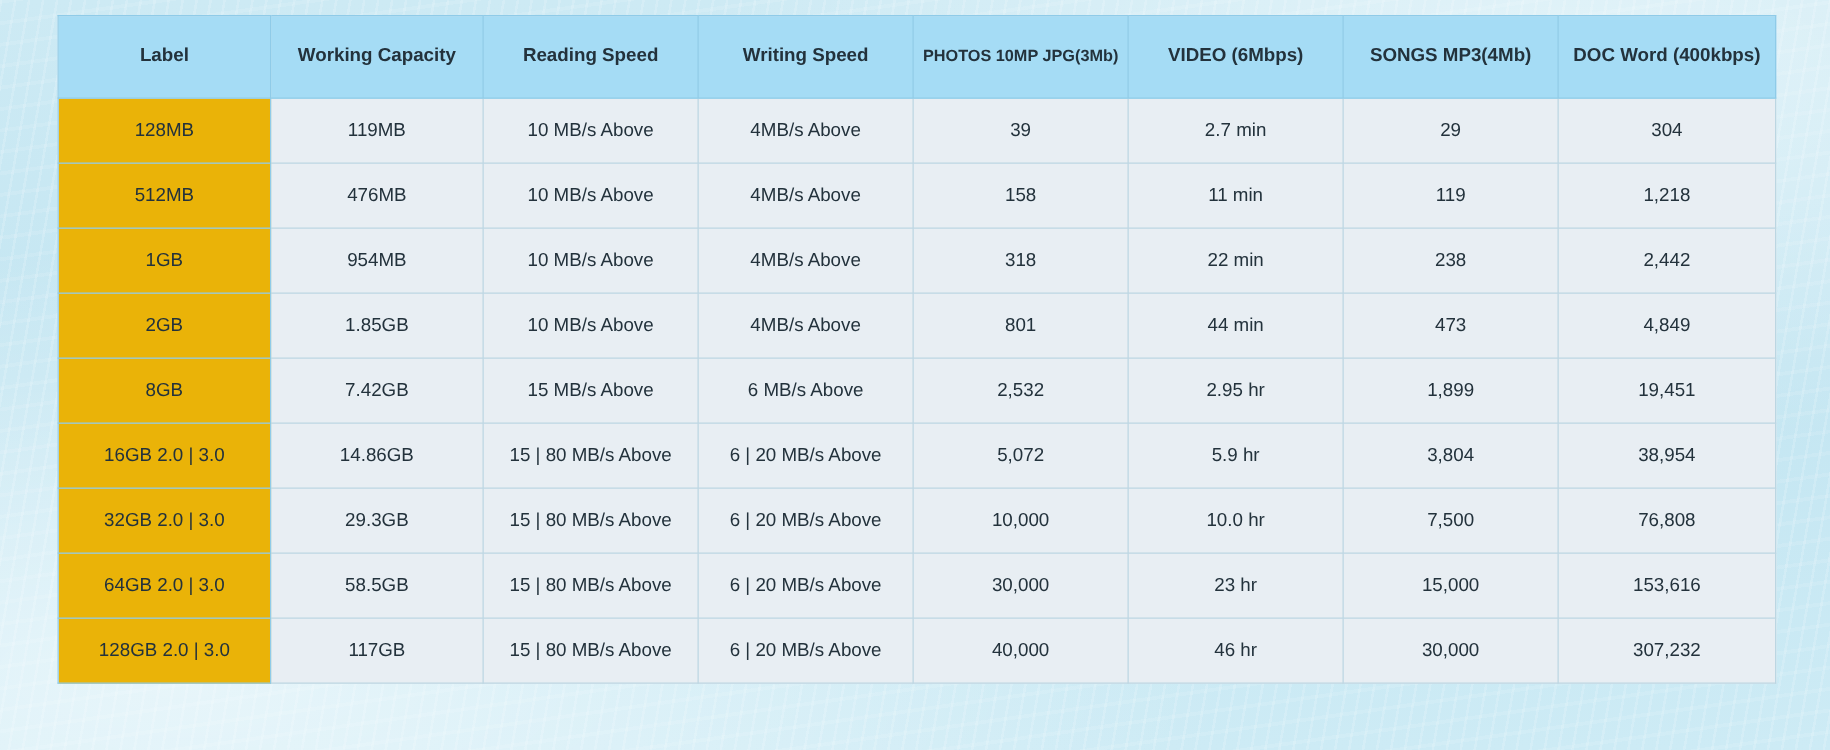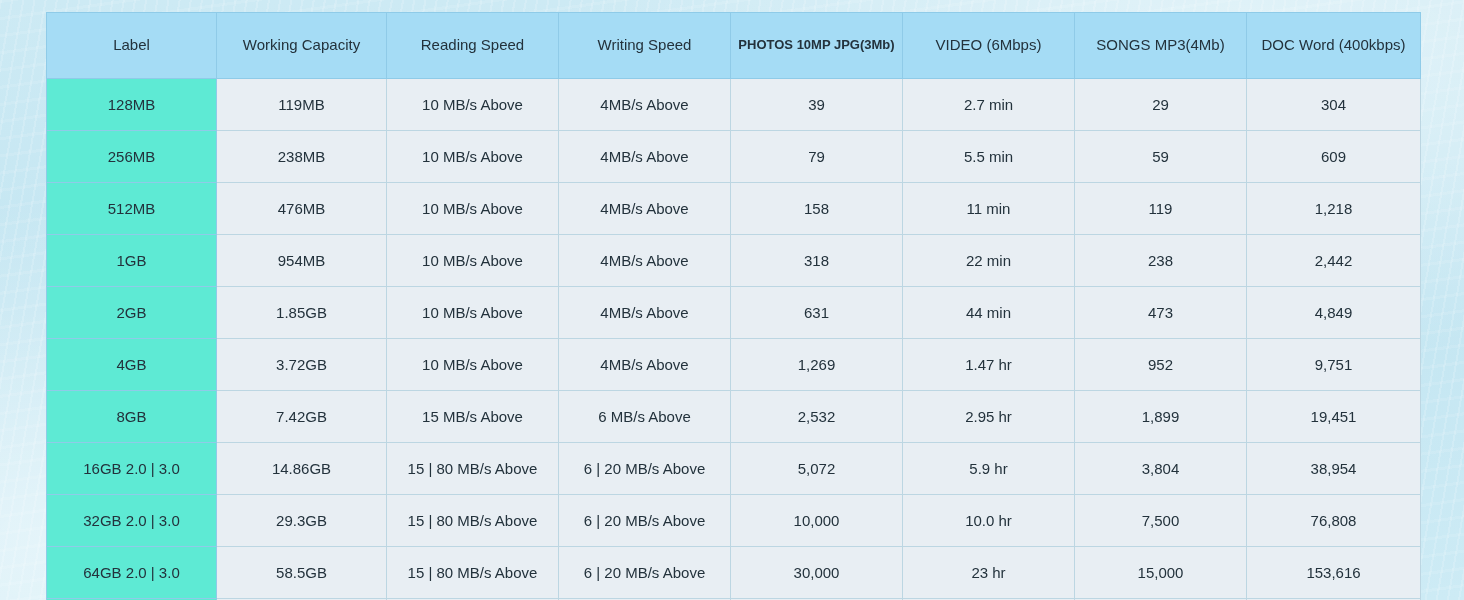--- a/index.html
+++ b/index.html
@@ -38,38 +38,38 @@
   }
   table.spec th, table.spec td {
     border: 1px solid #bcd6e2;
     text-align: center;
     vertical-align: middle;
     color: #23323c;
   }
   table.spec thead th {
     background: #a5dcf5;
     font-size: 15px;
-    font-weight: normal;
+    font-weight: bold;
     height: 57px;
     padding: 4px 6px;
     line-height: 1.25;
     border-color: #8fcbe8;
   }
   table.spec thead th.small-caps {
     font-size: 13px;
     font-weight: bold;
   }
   table.spec tbody td {
     height: 47px;
     font-size: 15px;
     background: #e8eef3;
     padding: 2px 6px;
   }
   table.spec tbody td.label-cell {
-    background: #5eead4;
+    background: #eab308;
     font-size: 15px;
     border-color: #8fcbe8;
   }
   
   col.c0 { width: 170px; }
   col.c1 { width: 170px; }
   col.c2 { width: 172px; }
   col.c3 { width: 172px; }
   col.c4 { width: 172px; }
   col.c5 { width: 172px; }
@@ -110,30 +110,20 @@
         <td class="label-cell">128MB</td>
         <td>119MB</td>
         <td>10 MB/s Above</td>
         <td>4MB/s Above</td>
         <td>39</td>
         <td>2.7 min</td>
         <td>29</td>
         <td>304</td>
       </tr>
       <tr>
-        <td class="label-cell">256MB</td>
-        <td>238MB</td>
-        <td>10 MB/s Above</td>
-        <td>4MB/s Above</td>
-        <td>79</td>
-        <td>5.5 min</td>
-        <td>59</td>
-        <td>609</td>
-      </tr>
-      <tr>
         <td class="label-cell">512MB</td>
         <td>476MB</td>
         <td>10 MB/s Above</td>
         <td>4MB/s Above</td>
         <td>158</td>
         <td>11 min</td>
         <td>119</td>
         <td>1,218</td>
       </tr>
       <tr>
@@ -144,34 +134,24 @@
         <td>318</td>
         <td>22 min</td>
         <td>238</td>
         <td>2,442</td>
       </tr>
       <tr>
         <td class="label-cell">2GB</td>
         <td>1.85GB</td>
         <td>10 MB/s Above</td>
         <td>4MB/s Above</td>
-        <td>631</td>
+        <td>801</td>
         <td>44 min</td>
         <td>473</td>
         <td>4,849</td>
-      </tr>
-      <tr>
-        <td class="label-cell">4GB</td>
-        <td>3.72GB</td>
-        <td>10 MB/s Above</td>
-        <td>4MB/s Above</td>
-        <td>1,269</td>
-        <td>1.47 hr</td>
-        <td>952</td>
-        <td>9,751</td>
       </tr>
       <tr>
         <td class="label-cell">8GB</td>
         <td>7.42GB</td>
         <td>15 MB/s Above</td>
         <td>6 MB/s Above</td>
         <td>2,532</td>
         <td>2.95 hr</td>
         <td>1,899</td>
         <td>19,451</td>

